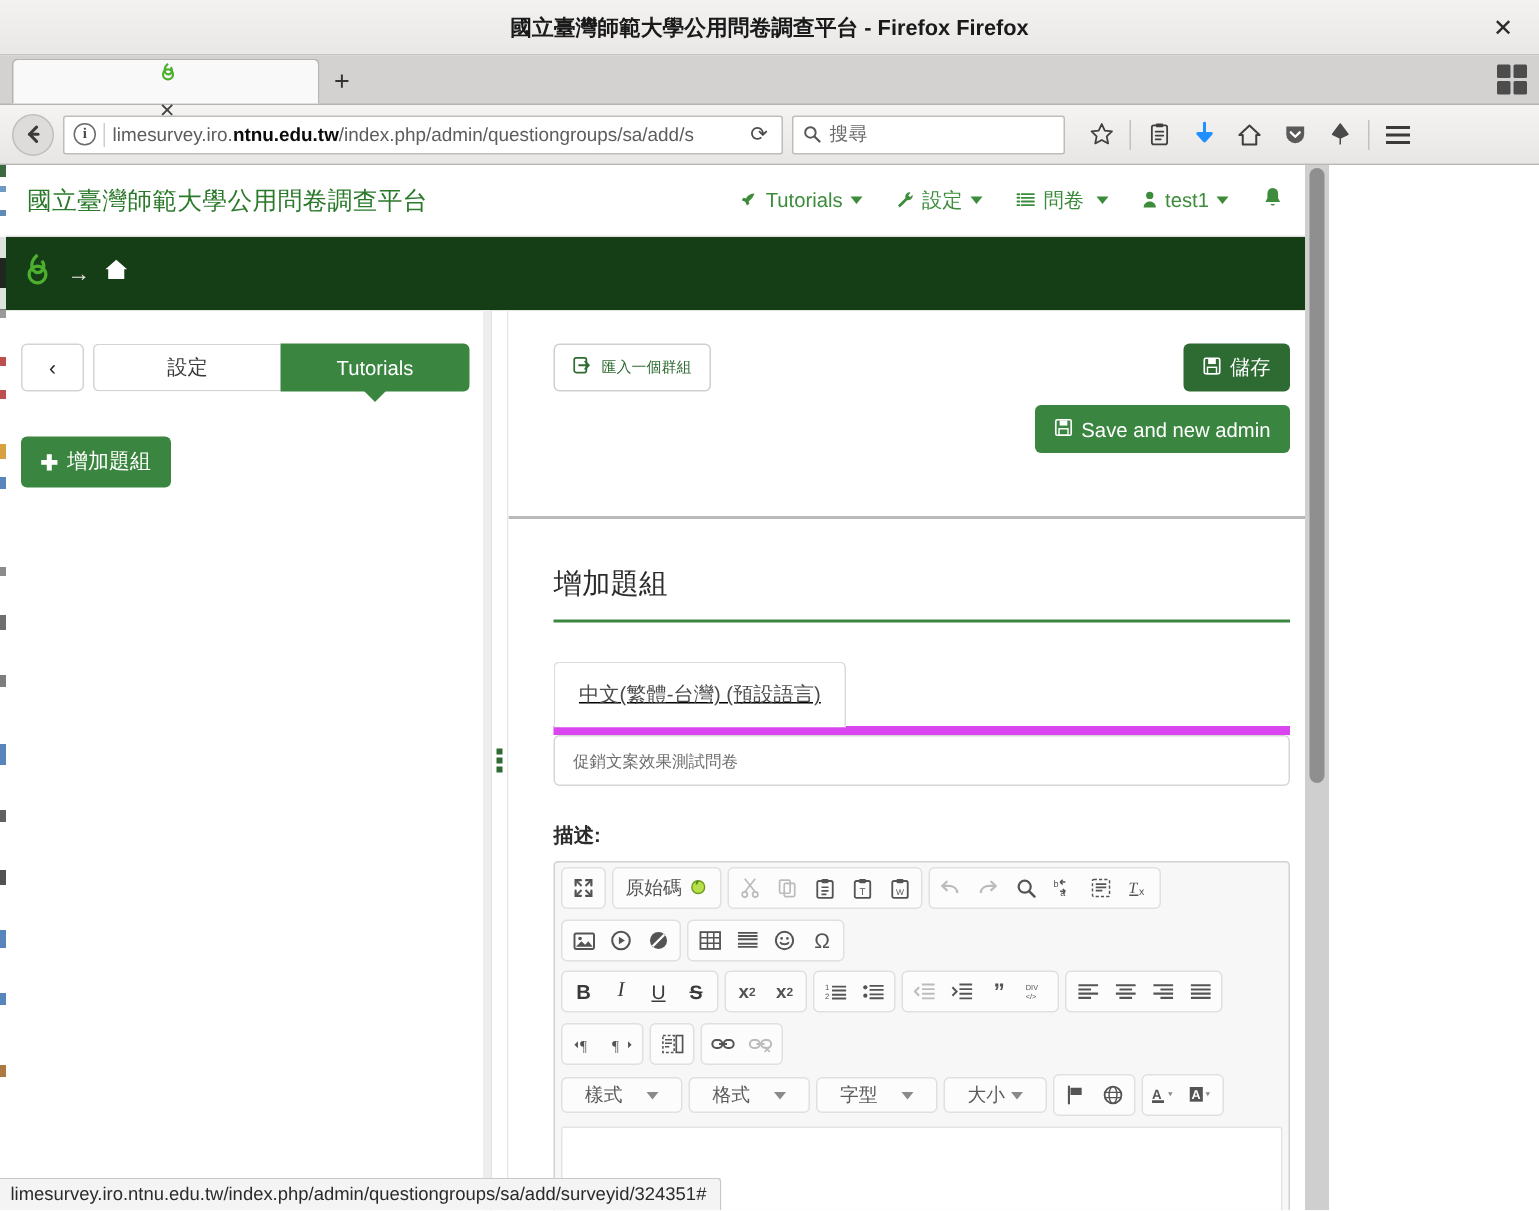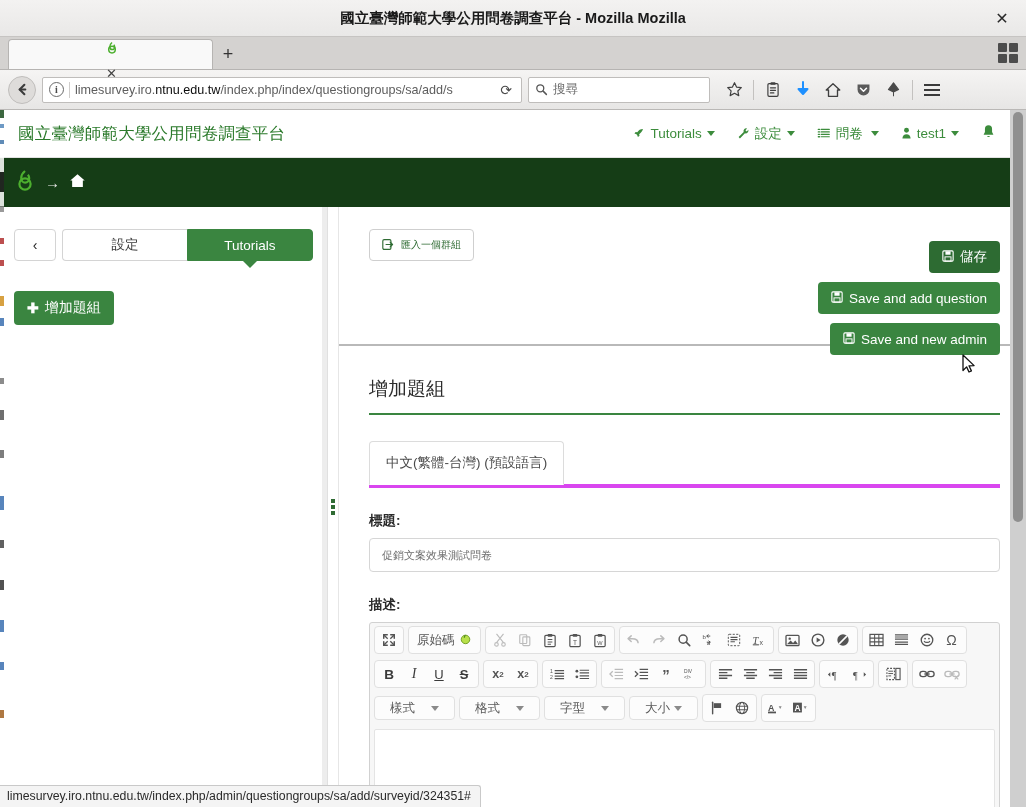--- a/index.html
+++ b/index.html
@@ -100,21 +100,21 @@
     display: flex; align-items: center; justify-content: center;
     font-size: 10px; color: #4a4a4a; font-family: "Liberation Serif", serif;
     font-weight: bold; flex: 0 0 15px;
   }
   .url-sep { width: 1px; height: 16px; background: #cfcdcb; }
   .url-text {
     flex: 1; font-size: 12.6px; color: #5d5d5d;
     white-space: nowrap; overflow: hidden;
     font-family: "Liberation Sans", sans-serif;
   }
-  .url-text b { color: #0c0c0c; font-weight: normal; }
+  .url-text b { color: #0c0c0c; font-weight: bold; }
   .url-reload {
     width: 22px; text-align: center; font-size: 14px; color: #4a4a4a;
   }
   .searchbar {
     width: 182px; height: 26px;
     background: #fff; border: 1px solid #bfbdbb; border-radius: 2px;
     display: flex; align-items: center; gap: 5px; padding: 0 6px;
   }
   .search-ph { font-size: 12.6px; color: #6b6b6b; }
   .nav-icons { display: flex; align-items: center; gap: 2px; margin-left: 4px; }
@@ -122,21 +122,21 @@
     width: 28px; height: 28px;
     display: flex; align-items: center; justify-content: center;
   }
   .nav-divider { width: 1px; height: 20px; background: #c3c1bf; margin: 0 3px; }
   .hamburger { display: flex; flex-direction: column; gap: 3px; }
   .hamburger i { width: 16px; height: 2px; background: #3a3a3a; display: block; }
 
   
   .page {
     position: relative;
-    width: 1026px; height: 697px;
+    width: 886px; height: 697px;
     background: #fff;
     overflow: hidden;
   }
   .edge-strip {
     position: absolute; left: 0; top: 0; width: 4px; height: 100%;
     background: linear-gradient(to bottom,
       #1a4d1e 0px, #1a4d1e 8px,
       #ffffff 8px, #ffffff 14px,
       #5588bb 14px, #5588bb 18px,
       #ffffff 18px, #ffffff 30px,
@@ -280,42 +280,42 @@
     padding: 22px 26px 0 30px;
   }
   .btn-import {
     height: 32px; padding: 0 12px;
     background: #fff; border: 1px solid #cfcfcf; border-radius: 4px;
     color: #2f6b33; font-size: 10px;
     display: inline-flex; align-items: center; gap: 6px;
     font-family: "Liberation Sans", sans-serif;
   }
   .savestack {
-    position: absolute; right: 26px; top: 34px;
+    position: absolute; right: 26px; top: 22px;
     display: flex; flex-direction: column; align-items: flex-end; gap: 9px;
   }
   .btn-save {
     height: 32px; padding: 0 13px;
     background: #3a8540; border: none; border-radius: 4px;
     color: #fff; font-size: 13.5px;
     display: inline-flex; align-items: center; gap: 6px;
     font-family: "Liberation Sans", sans-serif;
     white-space: nowrap;
   }
   .btn-save.primary { background: #2d6b32; }
   .cursor-arrow {
     position: absolute; left: 962px; top: 244px; z-index: 6;
     width: 16px; height: 20px;
   }
 
   .form-zone { padding: 30px 26px 0 30px; }
   .form-title { font-size: 19px; color: #2c2c2c; padding-bottom: 11px; }
   .title-rule { height: 2px; background: #3a8540; margin-bottom: 26px; }
 
-  .lang-tabs { display: flex; border-bottom: 4px solid #d946ef; }
+  .lang-tabs { display: flex; border-bottom: 6px solid #d946ef; text-decoration: underline; }
   .lang-tab {
     padding: 12px 16px;
     border: 1px solid #dcdcdc; border-bottom: 1px solid #fff;
     border-radius: 4px 4px 0 0;
     background: #fff; font-size: 13.5px; color: #4a4a4a;
     margin-bottom: -1px;
   }
 
   .field-label {
     font-size: 13.5px; font-weight: bold; color: #2b2b2b;
@@ -395,21 +395,21 @@
   }
   .left-mini-scroll {
     position: absolute; right: 0; top: 0; width: 5px; height: 600px;
     background: #ededed;
   }
 </style>
 </head>
 <body>
 
 <div class="ff-titlebar">
-  <span class="ff-title">國立臺灣師範大學公用問卷調查平台 - Mozilla Mozilla</span>
+  <span class="ff-title">國立臺灣師範大學公用問卷調查平台 - Firefox Firefox</span>
   <span class="ff-close">✕</span>
 </div>
 
 <div class="ff-tabstrip">
   <div class="ff-tab">
     <span class="ff-tab-favicon">
       <svg width="14" height="14" viewBox="0 0 14 14">
           <path d="M7 1.5c-1.4 1.2-2.2 2.6-2.2 4.2 0 1.6 1 2.9 2.4 2.9S9.6 7.3 9.6 5.9c0-.8-.3-1.5-.8-2.1" fill="none" stroke="#4caf2e" stroke-width="1.5"></path>
           <circle cx="7" cy="8.6" r="3.3" fill="none" stroke="#4caf2e" stroke-width="1.5"></circle>
         </svg>
@@ -429,21 +429,21 @@
 <div class="ff-navbar">
   <div class="nav-back">
     <svg width="15" height="15" viewBox="0 0 16 16">
         <path d="M10 3L5 8l5 5" fill="none" stroke="#3b3b3b" stroke-width="2.2" stroke-linecap="round" stroke-linejoin="round"></path>
         <path d="M5 8h6" stroke="#3b3b3b" stroke-width="2.2" stroke-linecap="round"></path>
       </svg>
   </div>
   <div class="urlbar">
     <span class="url-info">i</span>
     <span class="url-sep"></span>
-    <span class="url-text"><span>limesurvey.iro.</span><b>ntnu.edu.tw</b><span>/index.php/index/questiongroups/sa/add/s</span></span>
+    <span class="url-text"><span>limesurvey.iro.</span><b>ntnu.edu.tw</b><span>/index.php/admin/questiongroups/sa/add/s</span></span>
     <span class="url-reload">⟳</span>
   </div>
   <div class="searchbar">
     <svg width="13" height="13" viewBox="0 0 16 16">
         <circle cx="6.5" cy="6.5" r="4.3" fill="none" stroke="#555" stroke-width="1.6"></circle>
         <path d="M10 10l4 4" stroke="#555" stroke-width="1.8" stroke-linecap="round"></path>
       </svg>
     <span class="search-ph">搜尋</span>
   </div>
   <div class="nav-icons">
@@ -605,44 +605,33 @@
             <span>儲存</span>
           </button>
           <button class="btn-save">
             <span>
               <svg width="12" height="12" viewBox="0 0 14 14">
                   <rect x="1" y="1" width="12" height="12" rx="1.2" fill="none" stroke="#fff" stroke-width="1.3"></rect>
                   <rect x="4" y="1.5" width="6" height="4" fill="#fff"></rect>
                   <rect x="3.5" y="8" width="7" height="5" fill="none" stroke="#fff" stroke-width="1.1"></rect>
                 </svg>
             </span>
-            <span>Save and add question</span>
-          </button>
-          <button class="btn-save">
-            <span>
-              <svg width="12" height="12" viewBox="0 0 14 14">
-                  <rect x="1" y="1" width="12" height="12" rx="1.2" fill="none" stroke="#fff" stroke-width="1.3"></rect>
-                  <rect x="4" y="1.5" width="6" height="4" fill="#fff"></rect>
-                  <rect x="3.5" y="8" width="7" height="5" fill="none" stroke="#fff" stroke-width="1.1"></rect>
-                </svg>
-            </span>
             <span>Save and new admin</span>
           </button>
         </div>
       </div>
 
       <div class="form-zone">
         <div class="form-title">增加題組</div>
         <div class="title-rule"></div>
 
         <div class="lang-tabs">
           <div class="lang-tab">中文(繁體-台灣) (預設語言)</div>
         </div>
 
-        <div class="field-label">標題:</div>
         <div class="text-input">促銷文案效果測試問卷</div>
 
         <div class="field-label">描述:</div>
 
         <div class="cke">
 
           <div class="cke-toolbar-row">
             <div class="cke-group">
               <span class="cke-btn">
                 <svg width="14" height="14" viewBox="0 0 16 16">

